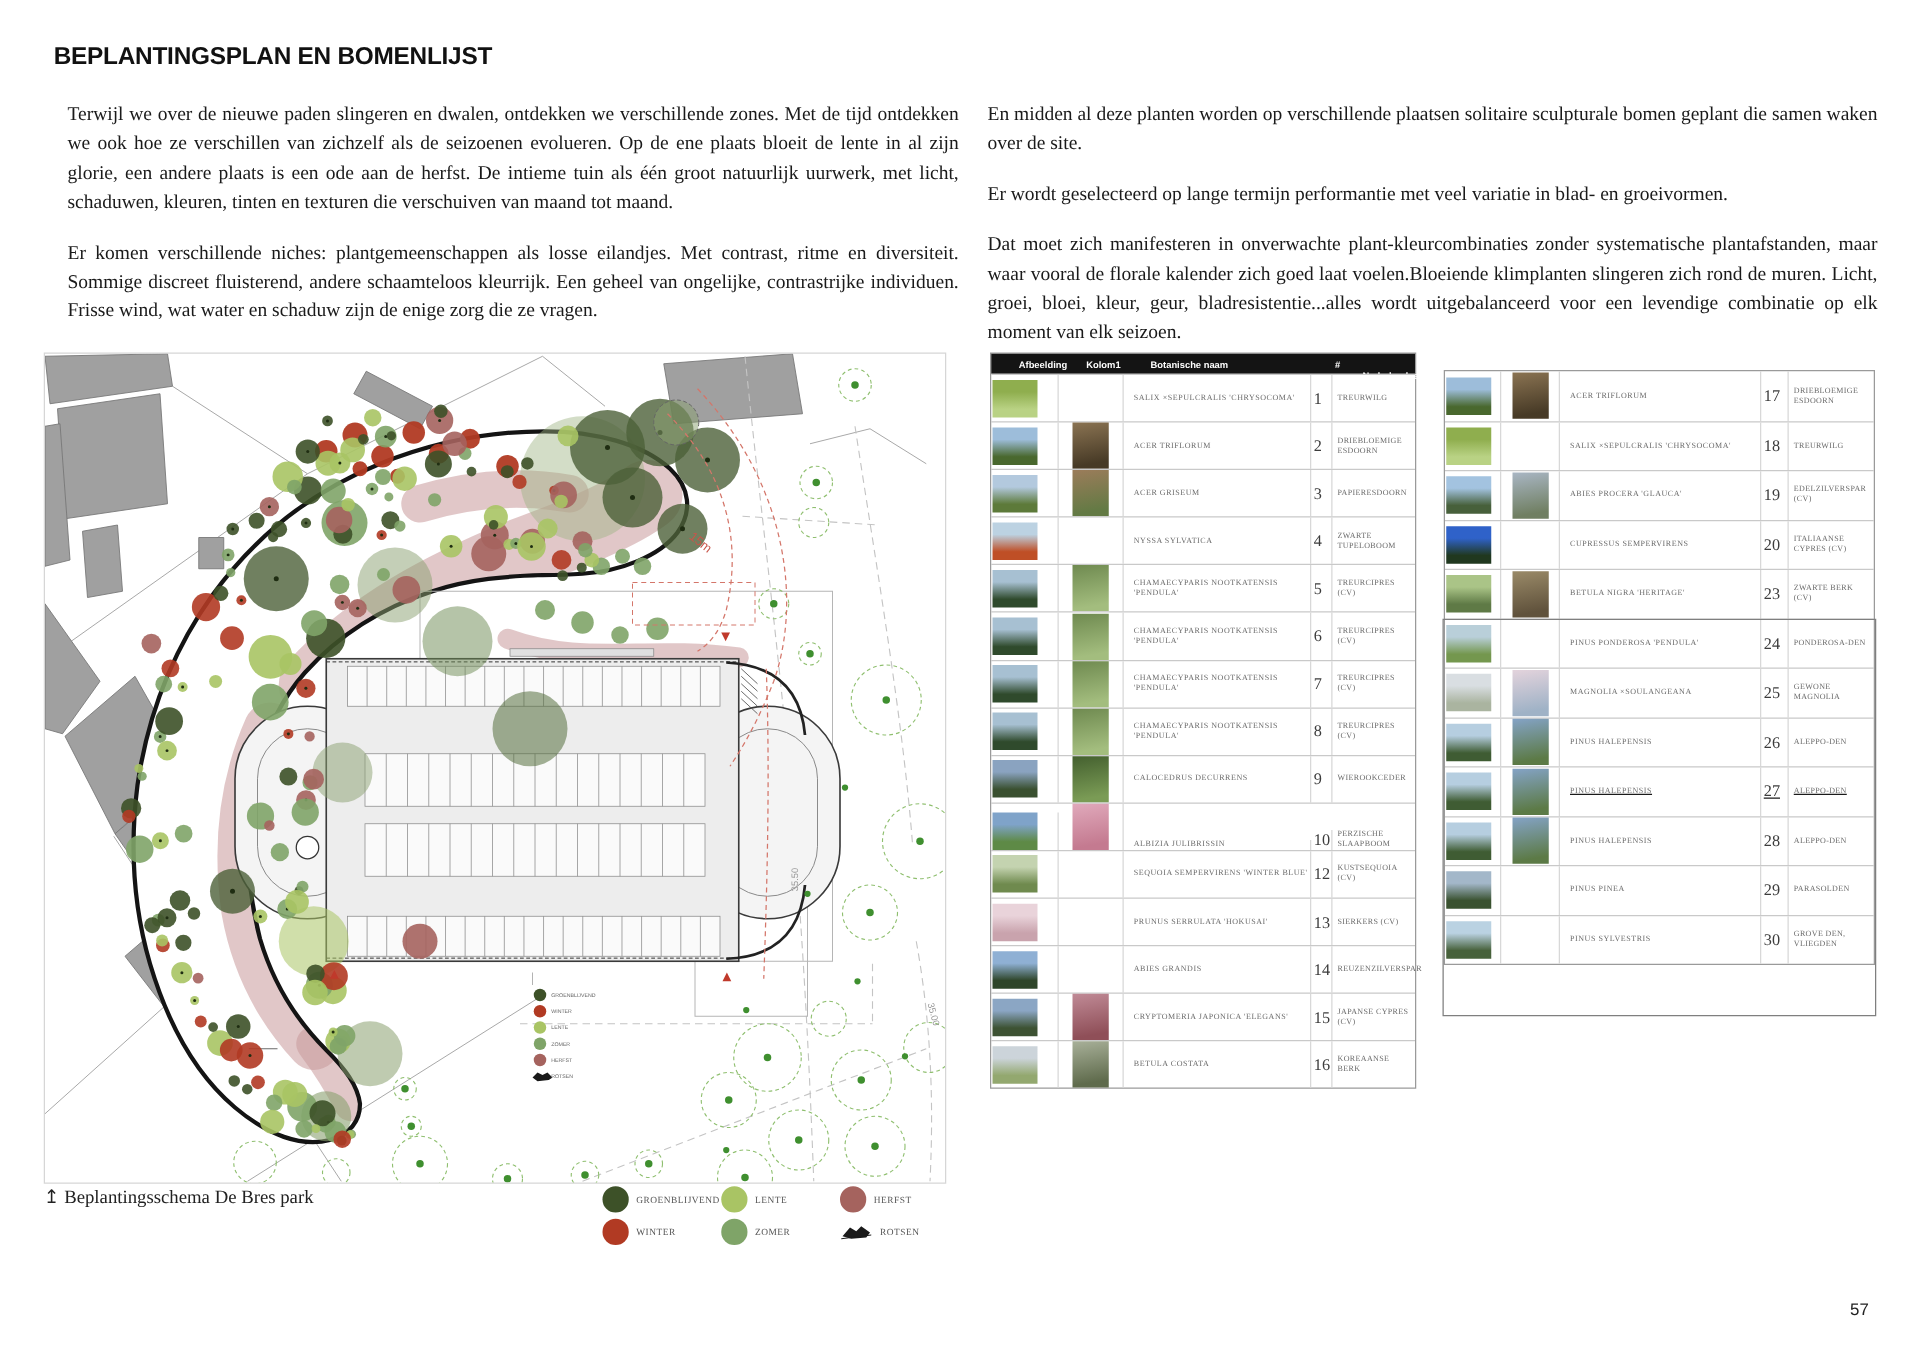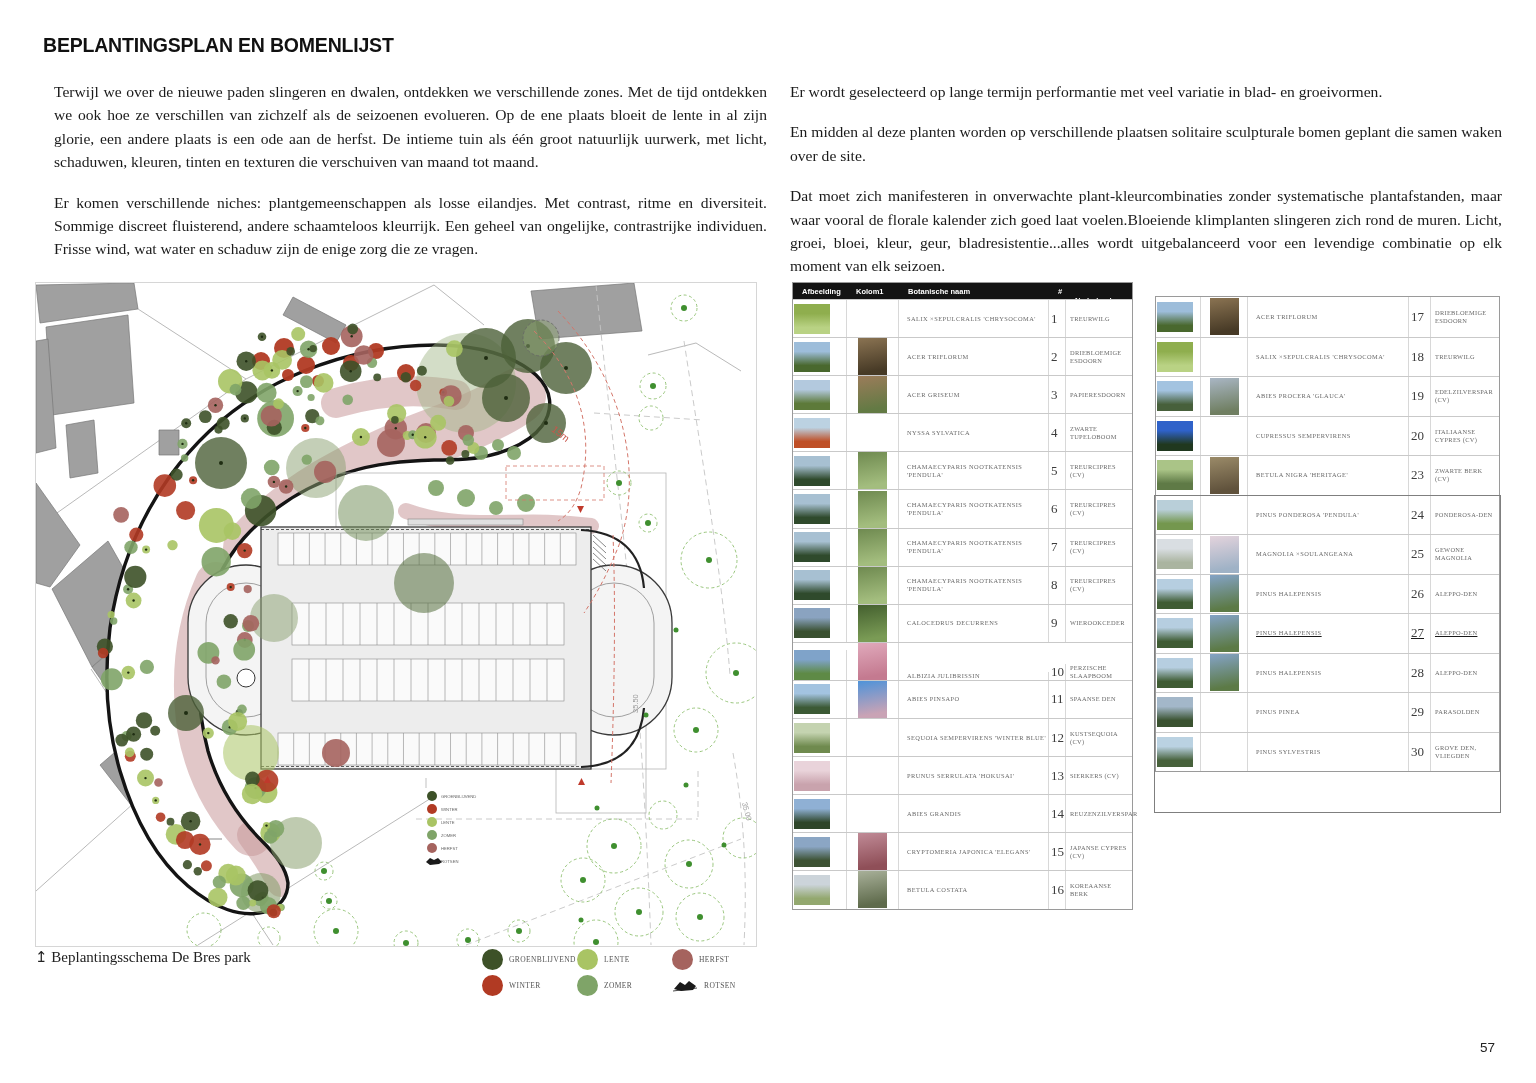--- a/index.html
+++ b/index.html
@@ -15,21 +15,21 @@
   .legend{left:482px;top:946px;display:grid;grid-template-rows:26px 26px;grid-auto-flow:column;grid-auto-columns:95px;column-gap:0;}
   .legend-item{display:flex;align-items:center;gap:6px;}
   .legend-dot{width:21px;height:21px;border-radius:50%;flex:0 0 auto;}
   .legend-label{font-size:7.5px;letter-spacing:0.4px;color:#555;font-family:"Liberation Serif",serif;}
   .pagenum{left:1480px;top:1040px;font-family:"Liberation Sans",sans-serif;font-size:13.5px;color:#222;}
   
   .ttable{position:absolute;background:#fff;border:1px solid #9a9a9a;box-sizing:border-box;}
   .t1{left:792px;top:282px;width:341px;}
   .t2{left:1155px;top:296px;width:345px;}
   .thead{display:flex;background:#141414;color:#fff;font-family:"Liberation Sans",sans-serif;font-weight:700;font-size:7.5px;align-items:center;height:16px;}
-  .thead>div{padding-left:9px;box-sizing:border-box;}
+  .thead>div{padding-left:22px;box-sizing:border-box;}
   .trow{display:flex;border-top:1px solid #c9c9c9;box-sizing:border-box;position:relative;}
   .trow:first-child{border-top:none;}
   .tcell{box-sizing:border-box;border-right:1px solid #d8d8d8;display:flex;align-items:center;overflow:visible;}
   .tcell:last-child{border-right:none;}
   .thumb{flex:0 0 auto;}
   .bot-name{font-size:6.4px;letter-spacing:0.45px;color:#6a6a6a;padding-left:8px;line-height:1.25;}
   .dut-name{font-size:6.4px;letter-spacing:0.3px;color:#6a6a6a;padding-left:4px;line-height:1.25;}
   .row-num{font-size:13px;color:#3c3c3c;padding-left:2px;font-weight:400;}
   .group-outline{position:absolute;border:1.2px solid #7f7f7f;pointer-events:none;}
 </style>
@@ -37,22 +37,22 @@
 <body>
 
 <div class="abs title">BEPLANTINGSPLAN EN BOMENLIJST</div>
 
 <div class="abs textcol col-left">
   <p>Terwijl we over de nieuwe paden slingeren en dwalen, ontdekken we verschillende zones. Met de tijd ontdekken we ook hoe ze verschillen van zichzelf als de seizoenen evolueren. Op de ene plaats bloeit de lente in al zijn glorie, een andere plaats is een ode aan de herfst. De intieme tuin als één groot natuurlijk uurwerk, met licht, schaduwen, kleuren, tinten en texturen die verschuiven van maand tot maand.</p>
   <p>Er komen verschillende niches: plantgemeenschappen als losse eilandjes. Met contrast, ritme en diversiteit. Sommige discreet fluisterend, andere schaamteloos kleurrijk. Een geheel van ongelijke, contrastrijke individuen. Frisse wind, wat water en schaduw zijn de enige zorg die ze vragen.</p>
 </div>
 
 <div class="abs textcol col-right">
+  <p>En midden al deze planten worden op verschillende plaatsen solitaire sculpturale bomen geplant die samen waken over de site.</p>
   <p>Er wordt geselecteerd op lange termijn performantie met veel variatie in blad- en groeivormen.</p>
-  <p>En midden al deze planten worden op verschillende plaatsen solitaire sculpturale bomen geplant die samen waken over de site.</p>
   <p>Dat moet zich manifesteren in onverwachte plant-kleurcombinaties zonder systematische plantafstanden, maar waar vooral de florale kalender zich goed laat voelen.Bloeiende klimplanten slingeren zich rond de muren. Licht, groei, bloei, kleur, geur, bladresistentie...alles wordt uitgebalanceerd voor een levendige combinatie op elk moment van elk seizoen.</p>
 </div>
 
 <div class="abs plan-wrap">
 <svg id="plansvg" width="720" height="663" viewBox="0 0 720 663">
   <defs>
     <clipPath id="bandclip">
       <path d="M398,177 C370,178 340,180 310,190 C270,203 235,225 208,255 C185,281 172,312 166,350 C160,390 162,430 172,468 C182,502 200,532 225,557 C240,572 250,585 252,600 C252,614 244,624 228,629 C205,635 178,625 152,603 C120,576 98,535 84,488 C70,440 68,392 74,345 C82,290 102,238 134,193 C168,146 214,110 268,88 C310,71 356,62 400,62 C440,62 478,72 500,92 C516,107 518,126 506,143 C492,162 460,174 430,176 C416,177 406,177 398,177 Z"></path>
     </clipPath>
   </defs>
@@ -731,37 +731,20 @@
       </div>
       <div class="tcell" style="width: 17px;">
         <span class="row-num">10</span>
       </div>
       <div class="tcell" style="width: 64px;">
         <span class="dut-name">PERZISCHE SLAAPBOOM</span>
       </div>
     </div>
     <div class="trow" style="height: 38.1px;">
       <div class="tcell" style="width: 54px;">
-        <div class="thumb" style="width: 36px; height: 30px; margin-left: 1px; background: linear-gradient(rgb(163, 195, 224) 0%, rgb(163, 195, 224) 32%, rgb(60, 90, 53) 78%);"></div>
-      </div>
-      <div class="tcell" style="width: 52px; justify-content: center;">
-        <div class="thumb" style="width: 29px; height: 37px; background: linear-gradient(170deg, rgb(79, 147, 217) 0%, rgb(201, 163, 181) 85%);"></div>
-      </div>
-      <div class="tcell" style="width: 150px;">
-        <span class="bot-name">ABIES PINSAPO</span>
-      </div>
-      <div class="tcell" style="width: 17px;">
-        <span class="row-num">11</span>
-      </div>
-      <div class="tcell" style="width: 64px;">
-        <span class="dut-name">SPAANSE DEN</span>
-      </div>
-    </div>
-    <div class="trow" style="height: 38.1px;">
-      <div class="tcell" style="width: 54px;">
         <div class="thumb" style="width: 36px; height: 30px; margin-left: 1px; background: linear-gradient(rgb(196, 211, 176) 0%, rgb(196, 211, 176) 32%, rgb(111, 138, 78) 78%);"></div>
       </div>
       <div class="tcell" style="width: 52px; justify-content: center;"></div>
       <div class="tcell" style="width: 150px;">
         <span class="bot-name">SEQUOIA SEMPERVIRENS 'WINTER BLUE'</span>
       </div>
       <div class="tcell" style="width: 17px;">
         <span class="row-num">12</span>
       </div>
       <div class="tcell" style="width: 64px;">

